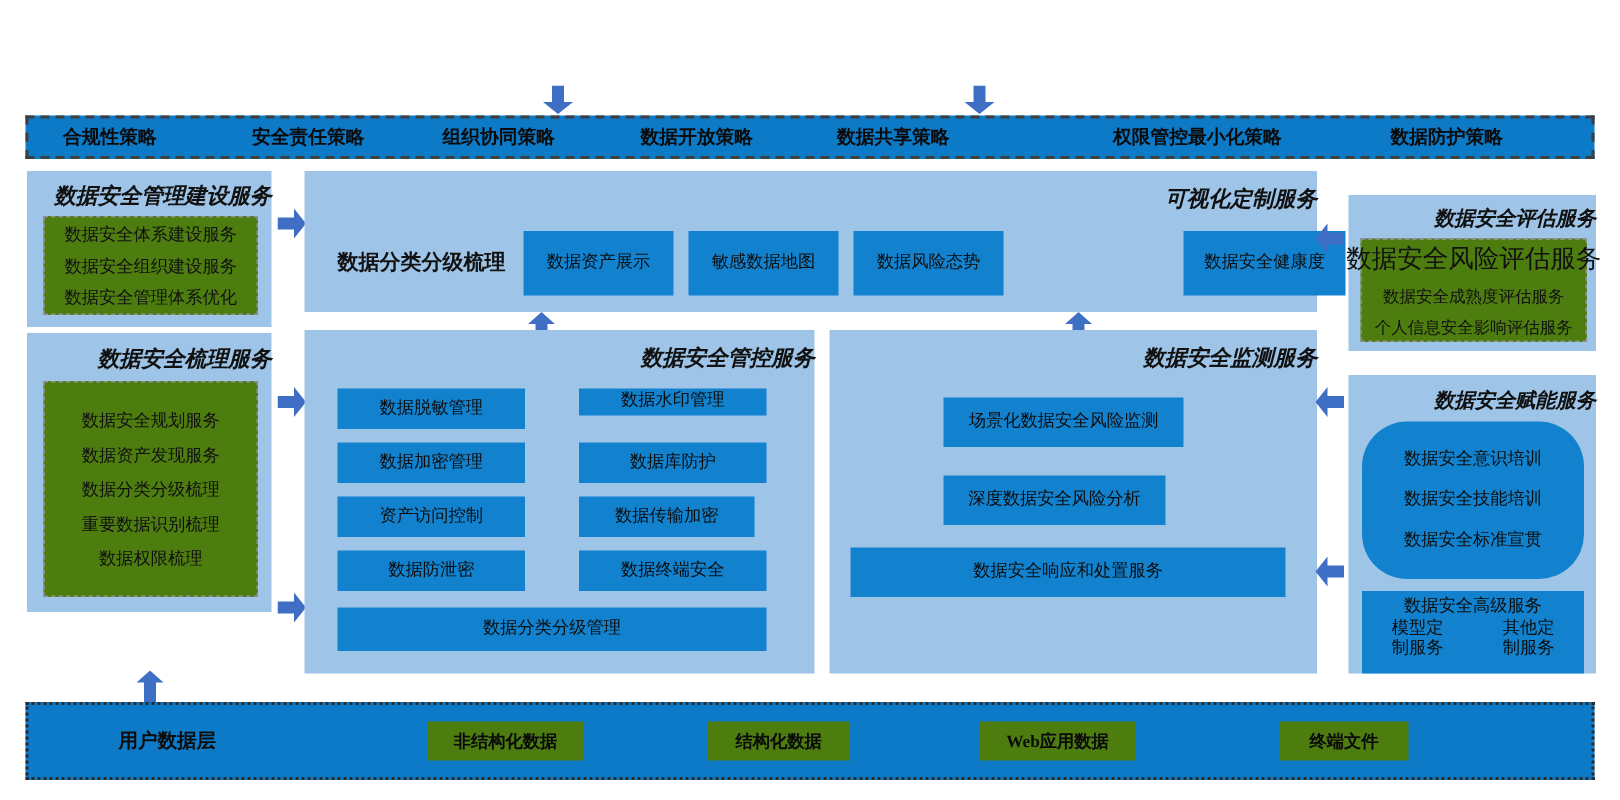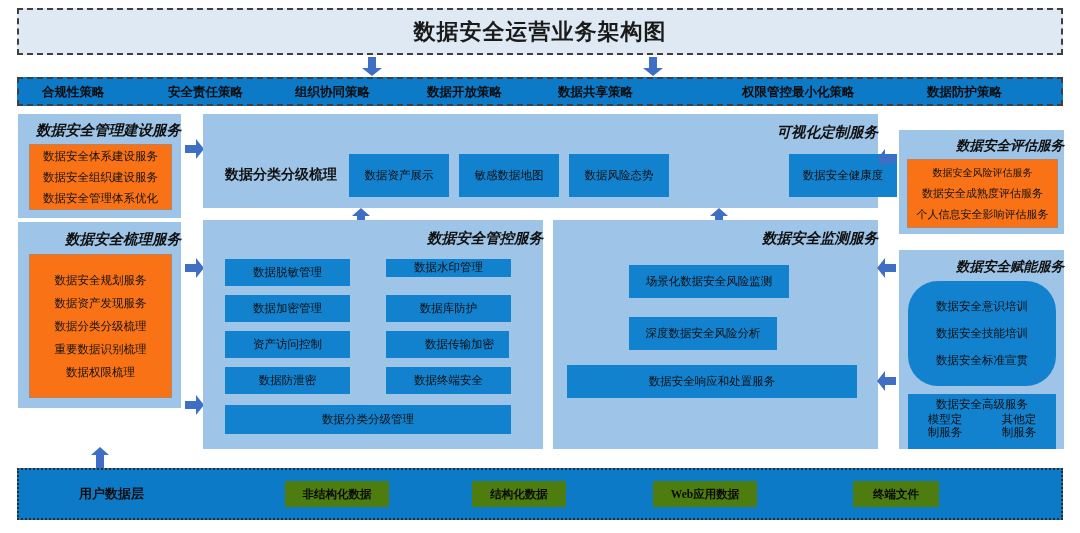--- a/index.html
+++ b/index.html
@@ -41,21 +41,21 @@
     background:#9ec5e8;
   }
   .panel-title{
     font-size:14.5px;font-weight:bold;font-style:italic;color:#111;
     text-align:right;white-space:nowrap;
     font-family:"Liberation Serif","DejaVu Serif",serif;
   }
 
   
   .inner-list{
-    background:#f97316;border:1px dashed #8f8f8f;
+    background:#4d7c0f;border:1px dashed #8f8f8f;
     display:flex;flex-direction:column;align-items:center;justify-content:center;
   }
   .inner-list .li{
     font-size:11.5px;color:#111;white-space:nowrap;
     font-family:"Liberation Serif","DejaVu Serif",serif;
   }
 
   
   .chip{
     background:#1282cf;color:#0d0d0d;
@@ -83,23 +83,20 @@
 
   
   .arrow{position:absolute;}
   .arrow svg{display:block;}
 </style>
 </head>
 <body>
 
 <div id="root">
 
-  <div class="abs title-banner ctr">
-    <span class="txt">数据安全运营业务架构图</span>
-  </div>
 
   <div class="abs arrow" style="left:361px;top:57px;">
     <svg width="22" height="20" viewBox="0 0 22 20">
         <polygon points="7,0 15,0 15,11 21,11 11,19 1,11 7,11" fill="#3f6fc4"></polygon>
       </svg>
   </div>
   <div class="abs arrow" style="left:642px;top:57px;">
     <svg width="22" height="20" viewBox="0 0 22 20">
         <polygon points="7,0 15,0 15,11 21,11 11,19 1,11 7,11" fill="#3f6fc4"></polygon>
       </svg>
@@ -180,21 +177,21 @@
   <div class="abs panel" style="left:203px;top:220px;width:340px;height:229px;">
     <div class="panel-title" style="margin-top:9px;">数据安全管控服务</div>
 
     <div class="chip" style="position:absolute;left:22px;top:39px;width:125px;height:27px;">数据脱敏管理</div>
     <div class="chip" style="position:absolute;left:22px;top:75px;width:125px;height:27px;">数据加密管理</div>
     <div class="chip" style="position:absolute;left:22px;top:111px;width:125px;height:27px;">资产访问控制</div>
     <div class="chip" style="position:absolute;left:22px;top:147px;width:125px;height:27px;">数据防泄密</div>
 
     <div class="chip" style="position:absolute;left:183px;top:39px;width:125px;height:18px;">数据水印管理</div>
     <div class="chip" style="position:absolute;left:183px;top:75px;width:125px;height:27px;">数据库防护</div>
-    <div class="chip" style="position:absolute;left:183px;top:111px;width:99px;height:27px;padding-left:24px;">数据传输加密</div>
+    <div class="chip" style="position:absolute;left:183px;top:111px;width:117px;height:27px;">数据传输加密</div>
     <div class="chip" style="position:absolute;left:183px;top:147px;width:125px;height:27px;">数据终端安全</div>
 
     <div class="chip" style="position:absolute;left:22px;top:185px;width:286px;height:29px;">数据分类分级管理</div>
   </div>
 
   <div class="abs panel" style="left:553px;top:220px;width:325px;height:229px;">
     <div class="panel-title" style="margin-top:9px;">数据安全监测服务</div>
     <div class="chip" style="position:absolute;left:76px;top:45px;width:160px;height:33px;">场景化数据安全风险监测</div>
     <div class="chip" style="position:absolute;left:76px;top:97px;width:148px;height:33px;">深度数据安全风险分析</div>
     <div class="chip" style="position:absolute;left:14px;top:145px;width:290px;height:33px;">数据安全响应和处置服务</div>
@@ -207,21 +204,21 @@
   </div>
   <div class="abs arrow" style="left:876px;top:371px;">
     <svg width="20" height="20" viewBox="0 0 20 20">
         <polygon points="20,6 9,6 9,0 1,10 9,20 9,14 20,14" fill="#3f6fc4"></polygon>
       </svg>
   </div>
 
   <div class="abs panel" style="left:899px;top:130px;width:165px;height:104px;">
     <div class="panel-title" style="margin-top:7px;font-size:13.5px;">数据安全评估服务</div>
     <div class="inner-list" style="position:absolute;left:8px;top:29px;width:149px;height:67px;">
-      <div class="li" style="margin:3px 0;font-size:10px;">数据安全风险评估服务</div>
+      <div class="li" style="margin:3px 0;font-size:17px;">数据安全风险评估服务</div>
       <div class="li" style="margin:3px 0;font-size:11px;">数据安全成熟度评估服务</div>
       <div class="li" style="margin:3px 0;font-size:11px;">个人信息安全影响评估服务</div>
     </div>
   </div>
 
   <div class="abs panel" style="left:899px;top:250px;width:165px;height:199px;">
     <div class="panel-title" style="margin-top:8px;font-size:13.5px;padding-left:34px;">数据安全赋能服务</div>
     <div class="chip" style="position:absolute;left:9px;top:31px;width:148px;height:105px;flex-direction:column;border-radius:30px;">
       <div style="margin:7px 0">数据安全意识培训</div>
       <div style="margin:7px 0">数据安全技能培训</div>

